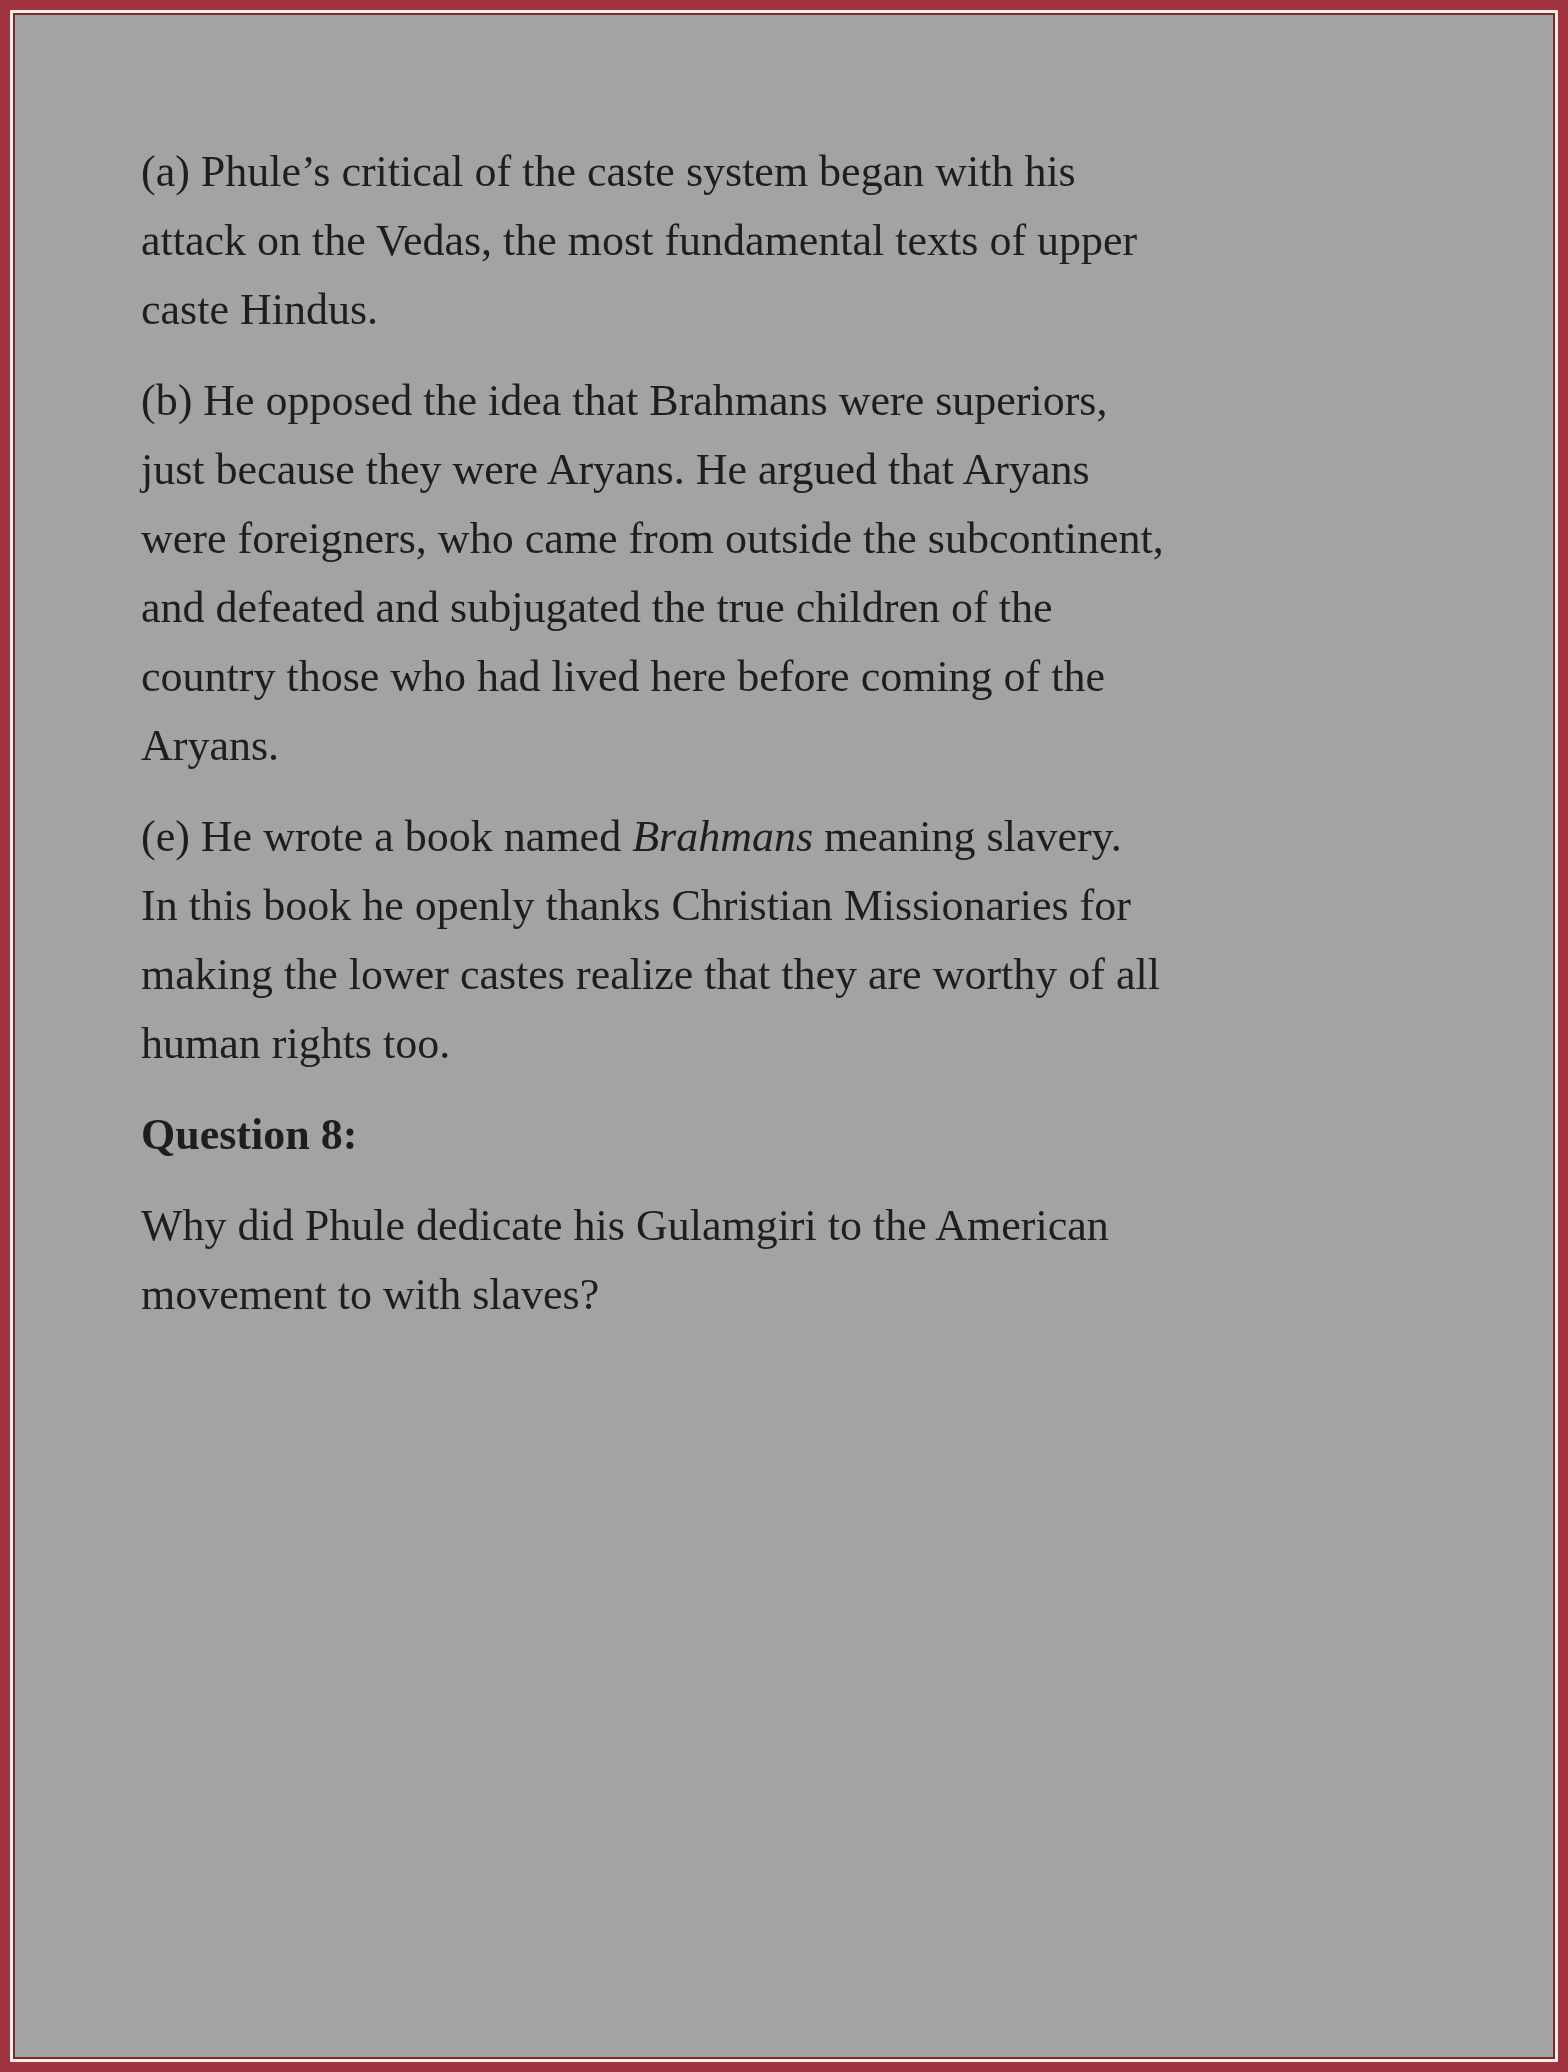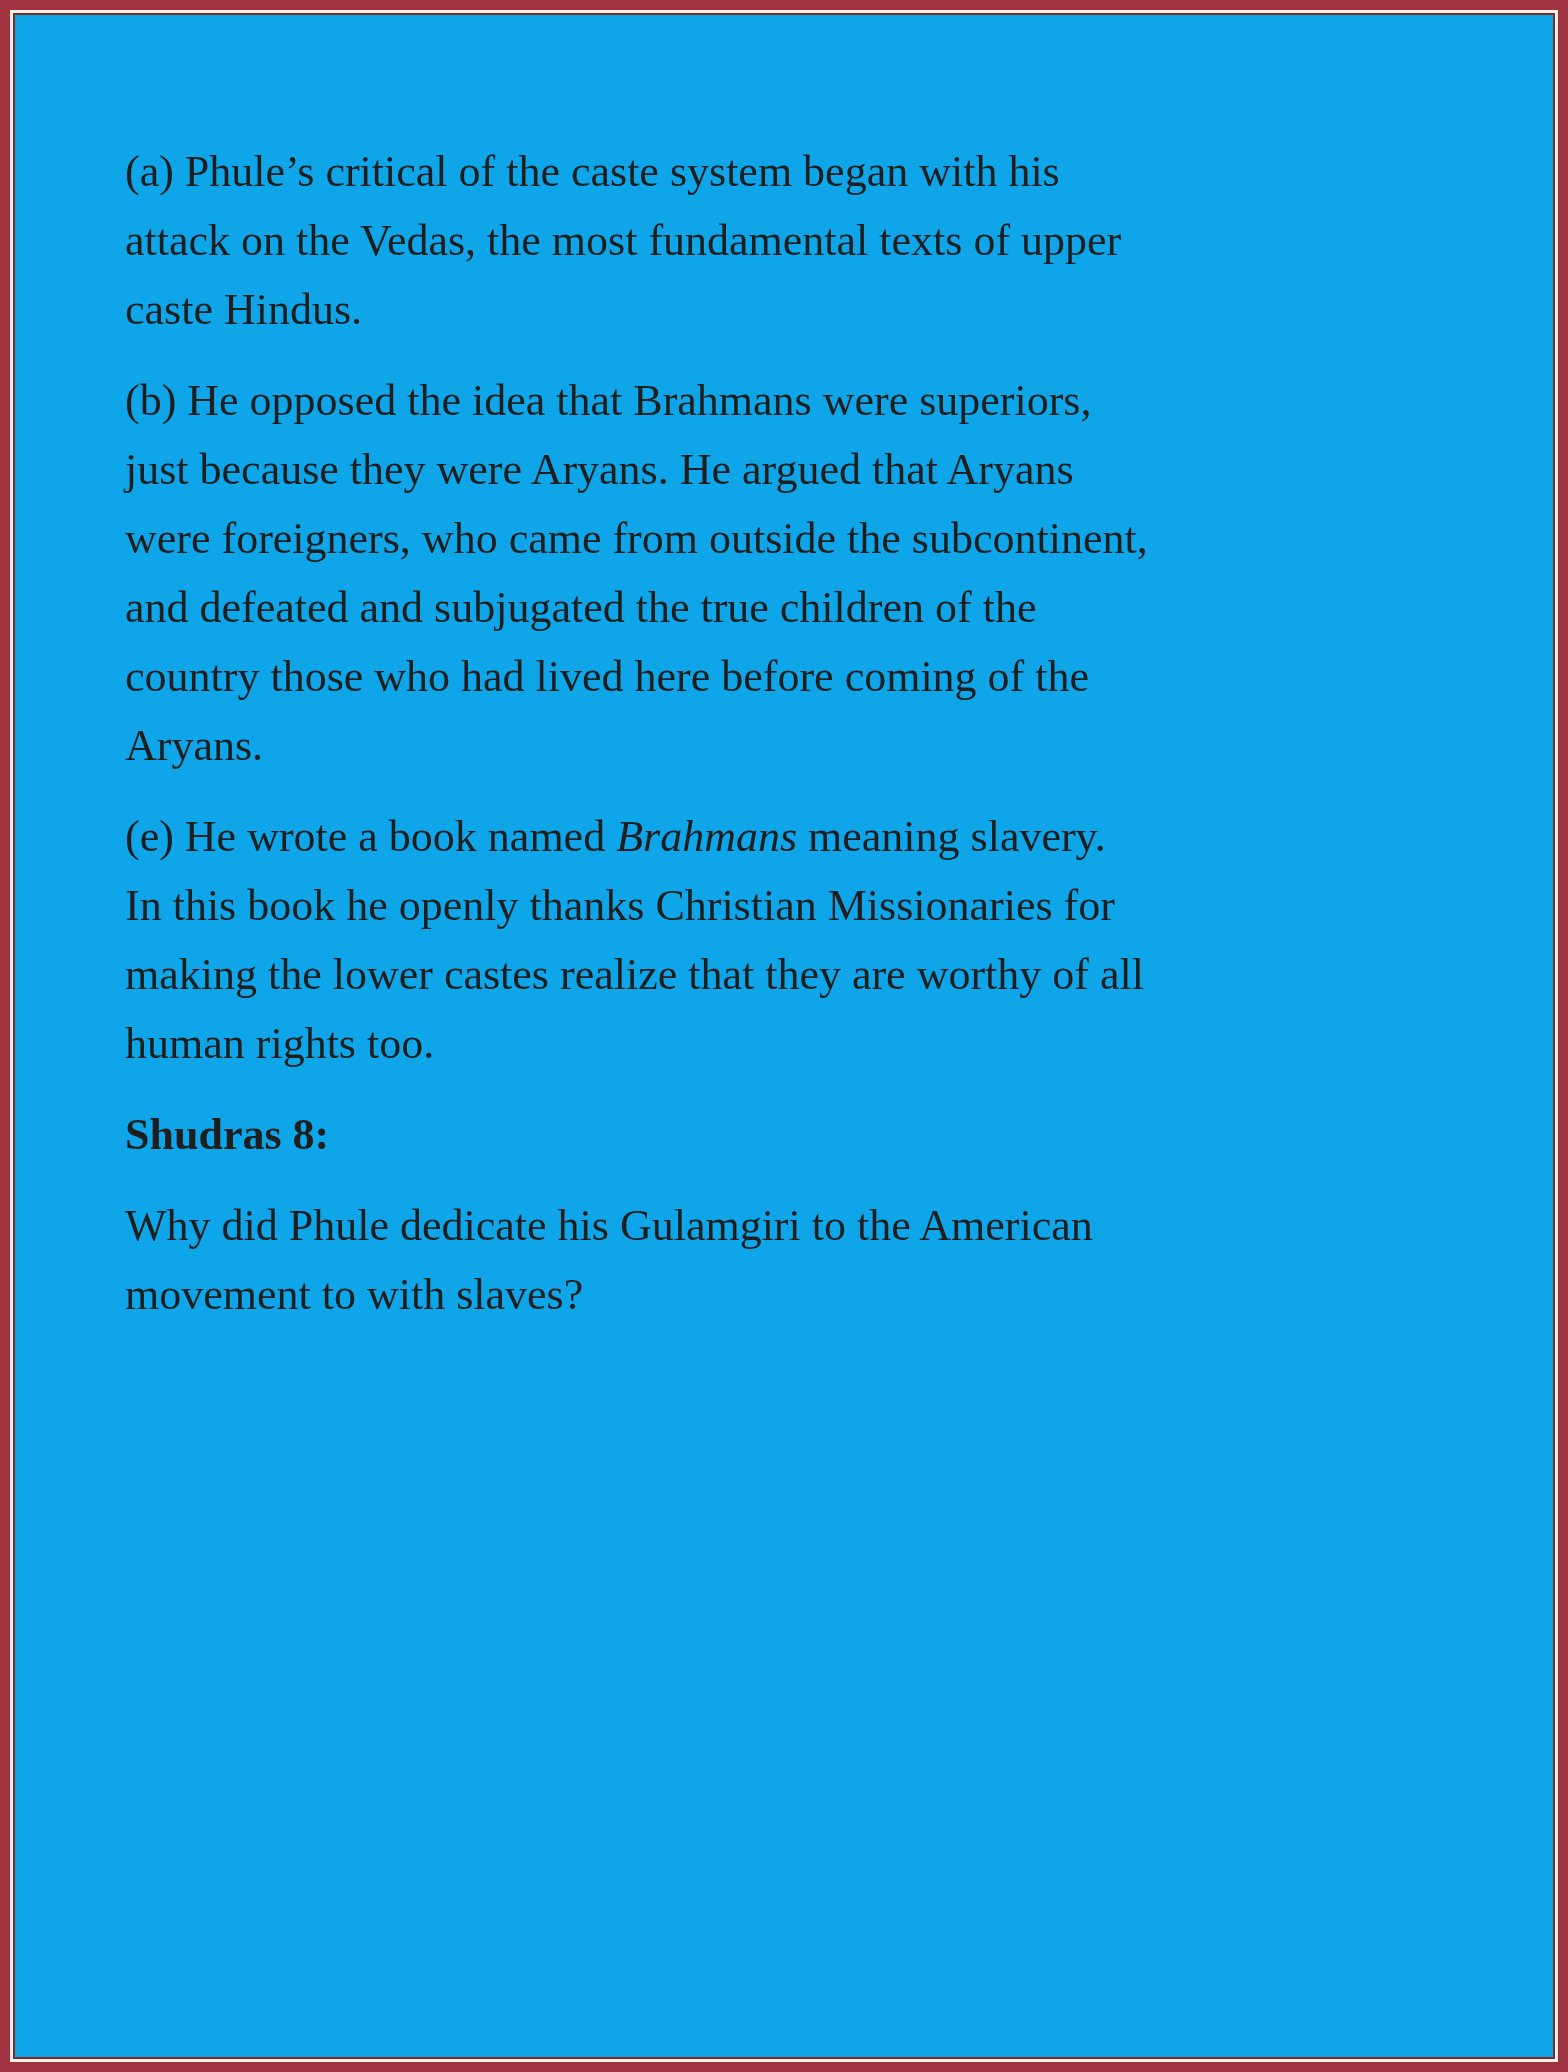--- a/index.html
+++ b/index.html
@@ -19,22 +19,23 @@
     box-sizing: border-box;
     border: 10px solid #9f3340;      
     background: #f6f1e4;             
     padding: 3px;
   }
   .page-inner {
     box-sizing: border-box;
     width: 100%;
     height: 100%;
     border: 2px solid #7a2b2b;       
-    background: #0ea5e9;             
+    background: #a3a3a3;             
     overflow: hidden;
+    padding-left: 16px;
   }
   .content {
     box-sizing: border-box;
     padding: 122px 0 0 110px;
     width: 1440px;                   
     color: #1e1e1e;
     font-size: 44px;
     line-height: 69px;
     letter-spacing: 0px;
   }
@@ -68,20 +69,20 @@
 country those who had lived here before coming of the
 Aryans.</p>
 
 
 
       <p class="para"><span>(e) He wrote a book named </span><em>Brahmans</em><span> meaning slavery.
 In this book he openly thanks Christian Missionaries for
 making the lower castes realize that they are worthy of all
 human rights too.</span></p>
 
-      <p class="para heading">Shudras 8:</p>
+      <p class="para heading">Question 8:</p>
 
       <p class="para">Why did Phule dedicate his Gulamgiri to the American
 movement to with slaves?</p>
 
     </div>
   </div>
 </div>
 
 </body></html>

